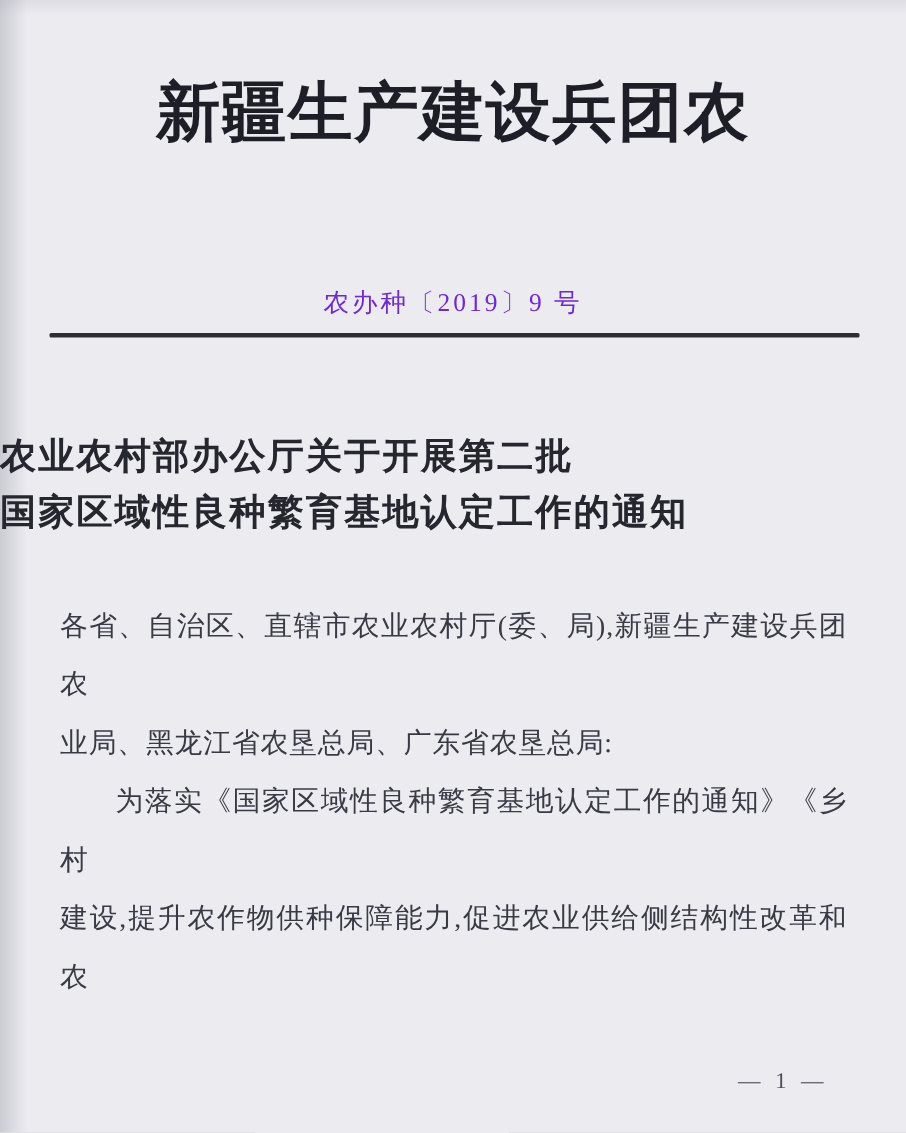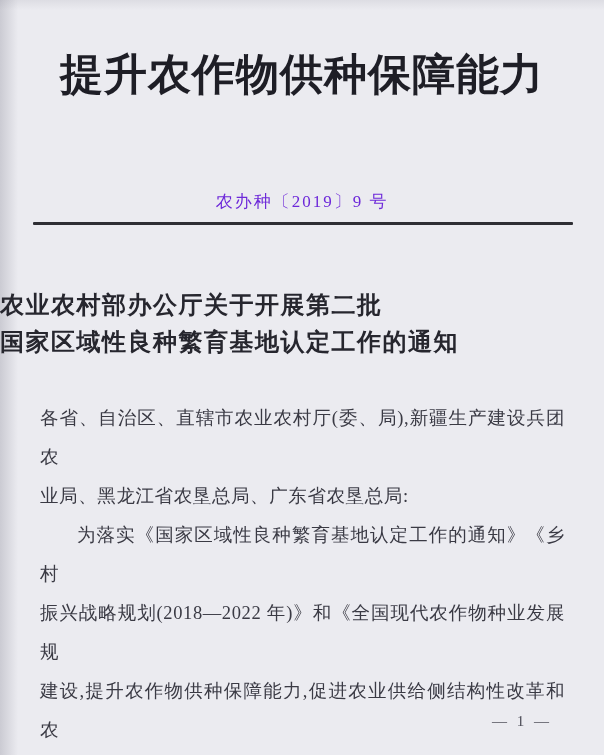--- a/index.html
+++ b/index.html
@@ -101,35 +101,34 @@
     font-size: 15px;
     letter-spacing: 3px;
     color: #4d4d58;
   }
 </style>
 </head>
 <body>
 
 <div class="page">
 
-  <div class="header-title">提升农作物供种保障能力</div>
+  <div class="header-title">新疆生产建设兵团农</div>
 
   <div class="doc-number">农办种〔2019〕9 号</div>
 
   <div class="rule"></div>
 
   <div class="doc-title">
     <div class="title-line">农业农村部办公厅关于开展第二批</div>
     <div class="title-line">国家区域性良种繁育基地认定工作的通知</div>
   </div>
 
   <div class="body-text">
     <div class="line just">各省、自治区、直辖市农业农村厅(委、局),新疆生产建设兵团农</div>
     <div class="line">业局、黑龙江省农垦总局、广东省农垦总局:</div>
     <div class="line just indent">为落实《国家区域性良种繁育基地认定工作的通知》《乡村</div>
-    <div class="line just">振兴战略规划(2018—2022 年)》和《全国现代农作物种业发展规</div>
     <div class="line just">建设,提升农作物供种保障能力,促进农业供给侧结构性改革和农</div>
 
   </div>
 
   <div class="page-number">— 1 —</div>
 
 </div>
 
 </body></html>

